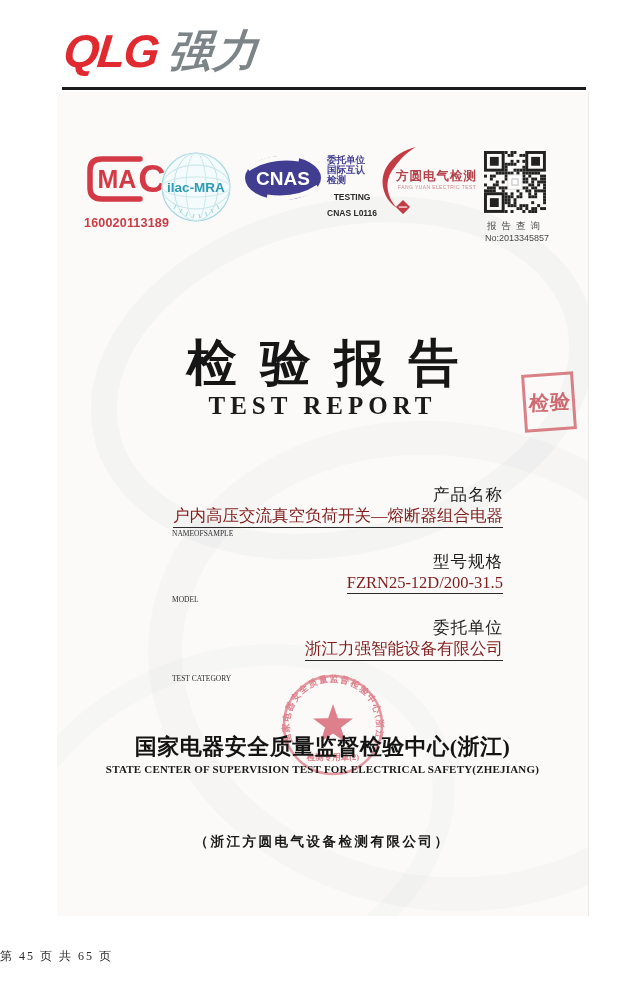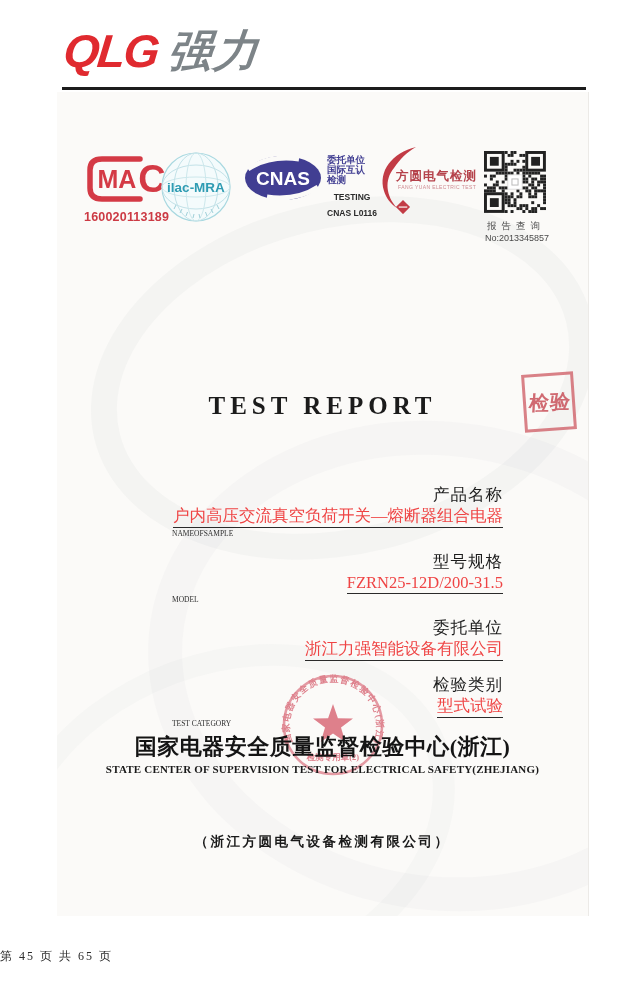--- a/index.html
+++ b/index.html
@@ -17,21 +17,21 @@
   .scan{position:absolute;left:57px;top:92px;width:531px;height:824px;background:#fbfaf8;
         border-right:1px solid #eceae7;overflow:hidden;}
   .wm{position:absolute;border-radius:50%;pointer-events:none;}
   .wm1{left:30px;top:110px;width:460px;height:300px;border:26px solid rgba(188,196,201,.10);transform:rotate(-14deg);}
   .wm2{left:90px;top:330px;width:520px;height:420px;border:34px solid rgba(188,196,201,.08);transform:rotate(9deg);}
   .wm3{left:-60px;top:560px;width:420px;height:300px;border:22px solid rgba(188,196,201,.07);transform:rotate(-20deg);}
 
   
   .badges{position:absolute;left:0;top:0;width:100%;height:170px;}
   .cma{position:absolute;left:27px;top:62px;width:84px;text-align:center;}
-  .cma-num{margin-top:2px;font-family:"Liberation Sans",sans-serif;font-weight:bold;
+  .cma-num{margin-top:8px;font-family:"Liberation Sans",sans-serif;font-weight:bold;
            font-size:12.5px;color:#cc3a44;letter-spacing:.2px;}
   .ilac{position:absolute;left:103px;top:59px;}
   .cnas{position:absolute;left:186px;top:62px;display:flex;align-items:flex-start;}
   .cnas-txt{margin-left:4px;margin-top:2px;line-height:1.05;}
   .cnas-cn{font-size:9.5px;color:#413e92;font-weight:bold;}
   .cnas-en{font-family:"Liberation Sans",sans-serif;font-size:8.5px;font-weight:bold;color:#2b2b2b;margin-top:7px;text-align:center;}
   .fy{position:absolute;left:313px;top:56px;width:150px;height:120px;}
   .fy-cn{position:absolute;left:26px;top:20px;font-size:12.5px;font-weight:bold;color:#b5424b;letter-spacing:1px;}
   .fy-en{position:absolute;left:28px;top:36px;font-size:5px;color:#cf8b92;letter-spacing:.4px;
          font-family:"Liberation Sans",sans-serif;}
@@ -48,21 +48,21 @@
            border:3px solid rgba(203,77,87,.7);transform:rotate(-4deg);
            display:flex;align-items:center;justify-content:center;gap:1px;}
   .seal-sq span{font-size:20px;font-weight:bold;color:rgba(198,70,80,.8);transform:skewX(-4deg) rotate(3deg);}
 
   
   .form{position:absolute;left:110px;top:392px;width:336px;}
   .frow{margin-bottom:13px;}
   .fmain{display:flex;align-items:flex-end;flex-direction:column;}
   .flabel{font-size:16.5px;letter-spacing:1px;white-space:nowrap;color:#1c1c1c;}
   .fline{flex:1;border-bottom:1.5px solid #2a2a2a;text-align:left;
-         font-size:16.5px;line-height:1.25;color:#ef4444;white-space:nowrap;}
+         font-size:16.5px;line-height:1.25;color:#7f1d1d;white-space:nowrap;}
   .fsub{font-size:7.5px;color:#2e2e2e;margin:1px 0 0 5px;letter-spacing:0;
         font-family:"Liberation Serif",serif;}
 
   
   .org-stamp{position:absolute;left:221px;top:582px;width:110px;height:110px;opacity:.85;}
   .org-name{position:absolute;left:0;top:640px;width:100%;text-align:center;
             font-size:22px;font-weight:bold;letter-spacing:.5px;color:#141414;}
   .org-en{position:absolute;left:0;top:671px;width:100%;text-align:center;
           font-size:11px;font-weight:bold;letter-spacing:.2px;color:#1a1a1a;}
   .org-sub{position:absolute;left:0;top:693px;width:100%;text-align:center;
@@ -287,20 +287,21 @@
             <rect x="5.8" y="46.4" width="8.7" height="8.7"></rect>
           </g>
           <rect x="23.5" y="23.5" width="14" height="14" fill="#ffffff" stroke="#cccccc" stroke-width=".6"></rect>
           <rect x="27.5" y="27.5" width="6" height="6" fill="none" stroke="#bbbbbb" stroke-width="1"></rect>
         </svg>
         <div class="qr-caption">报告查询</div>
         <div class="qr-num">No:2013345857</div>
       </div>
     </div>
 
+    <div class="title-cn">检验报告</div>
     <div class="title-en">TEST REPORT</div>
 
     <div class="seal-sq">
       <span>检</span>
       <span>验</span>
     </div>
 
     <div class="form">
 
       <div class="frow">
@@ -320,24 +321,20 @@
       </div>
 
       <div class="frow">
         <div class="fmain">
           <span class="flabel">委托单位</span>
           <span class="fline">浙江力强智能设备有限公司</span>
         </div>
       </div>
 
       <div class="frow">
-        <div class="fmain">
-          <span class="flabel">检验类别</span>
-          <span class="fline">型式试验</span>
-        </div>
         <div class="fsub">TEST CATEGORY</div>
       </div>
     </div>
 
     <svg class="org-stamp" viewBox="0 0 110 110">
       <defs>
         <path id="ringPath" d="M 15,70 A 44,44 0 1 1 95,70" fill="none"></path>
       </defs>
       <circle cx="55" cy="51" r="49" fill="none" stroke="#e08a95" stroke-width="2.6"></circle>
       <polygon points="55,30 59.9,44.2 75,44.5 63,53.6 67.3,68 55,59.4 42.7,68 47,53.6 35,44.5 50.1,44.2" fill="#d96b79"></polygon>

